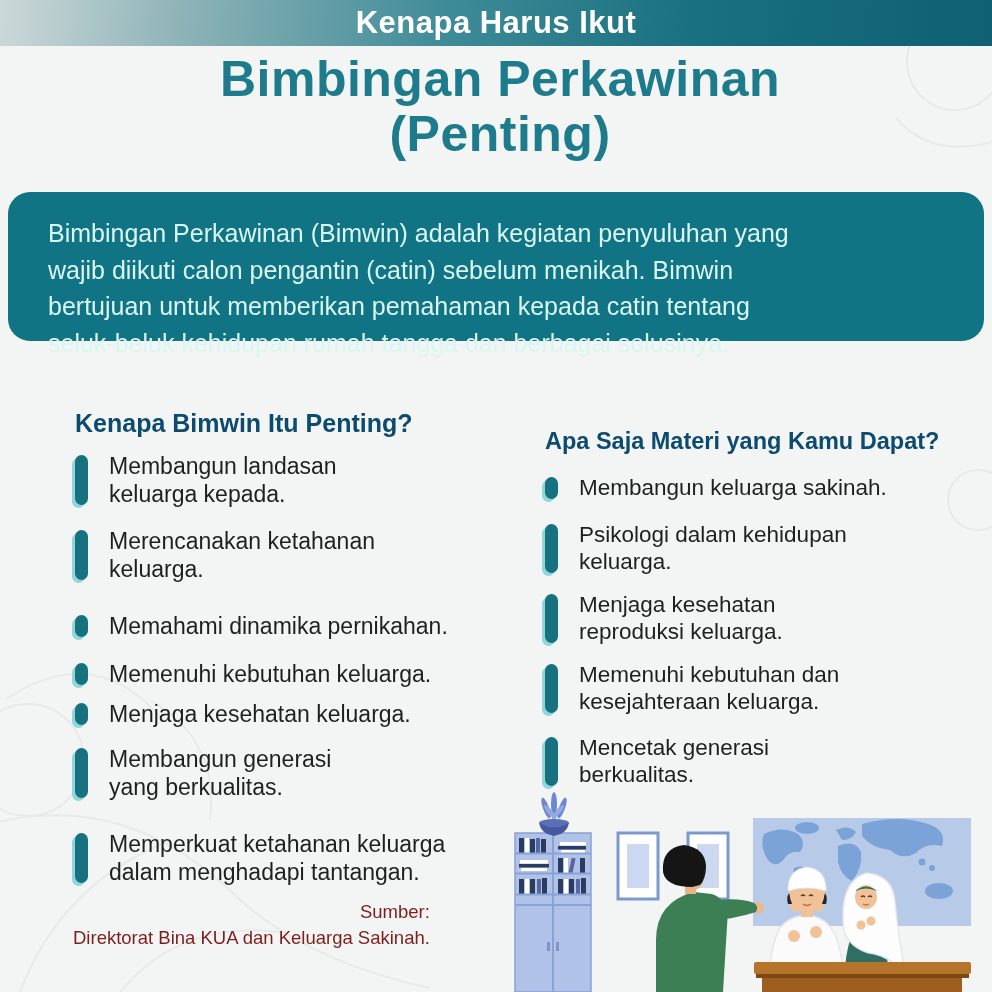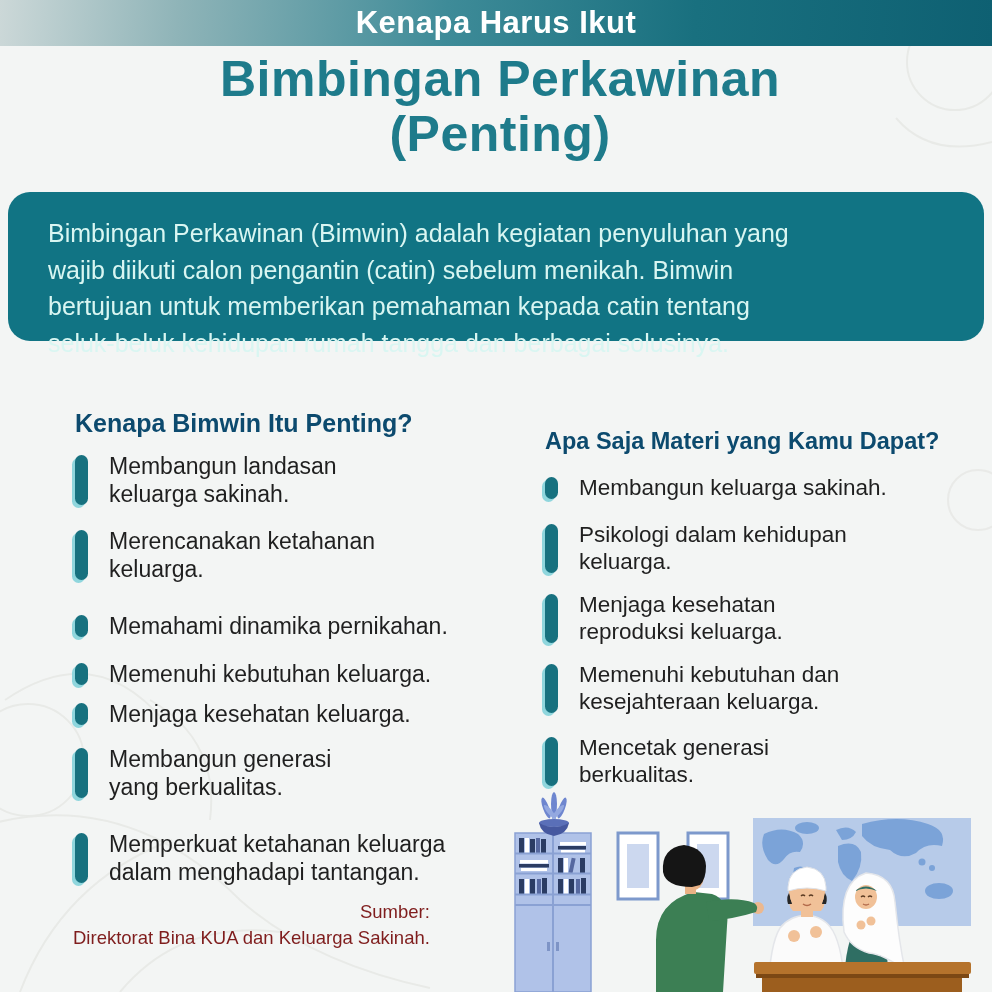--- a/index.html
+++ b/index.html
@@ -91,21 +91,21 @@
 wajib diikuti calon pengantin (catin) sebelum menikah. Bimwin
 bertujuan untuk memberikan pemahaman kepada catin tentang
 seluk-beluk kehidupan rumah tangga dan berbagai solusinya.</div>
   </div>
 
   <section class="col col-left">
     <h2>Kenapa Bimwin Itu Penting?</h2>
     <div class="item" style="margin-bottom:19px">
       <span class="bullet"></span>
       <span class="item-text">Membangun landasan
-keluarga sakinah.</span>
+keluarga kepada.</span>
     </div>
     <div class="item" style="margin-bottom:29px">
       <span class="bullet"></span>
       <span class="item-text">Merencanakan ketahanan
 keluarga.</span>
     </div>
     <div class="item" style="margin-bottom:20px">
       <span class="bullet"></span>
       <span class="item-text">Memahami dinamika pernikahan.</span>
     </div>

